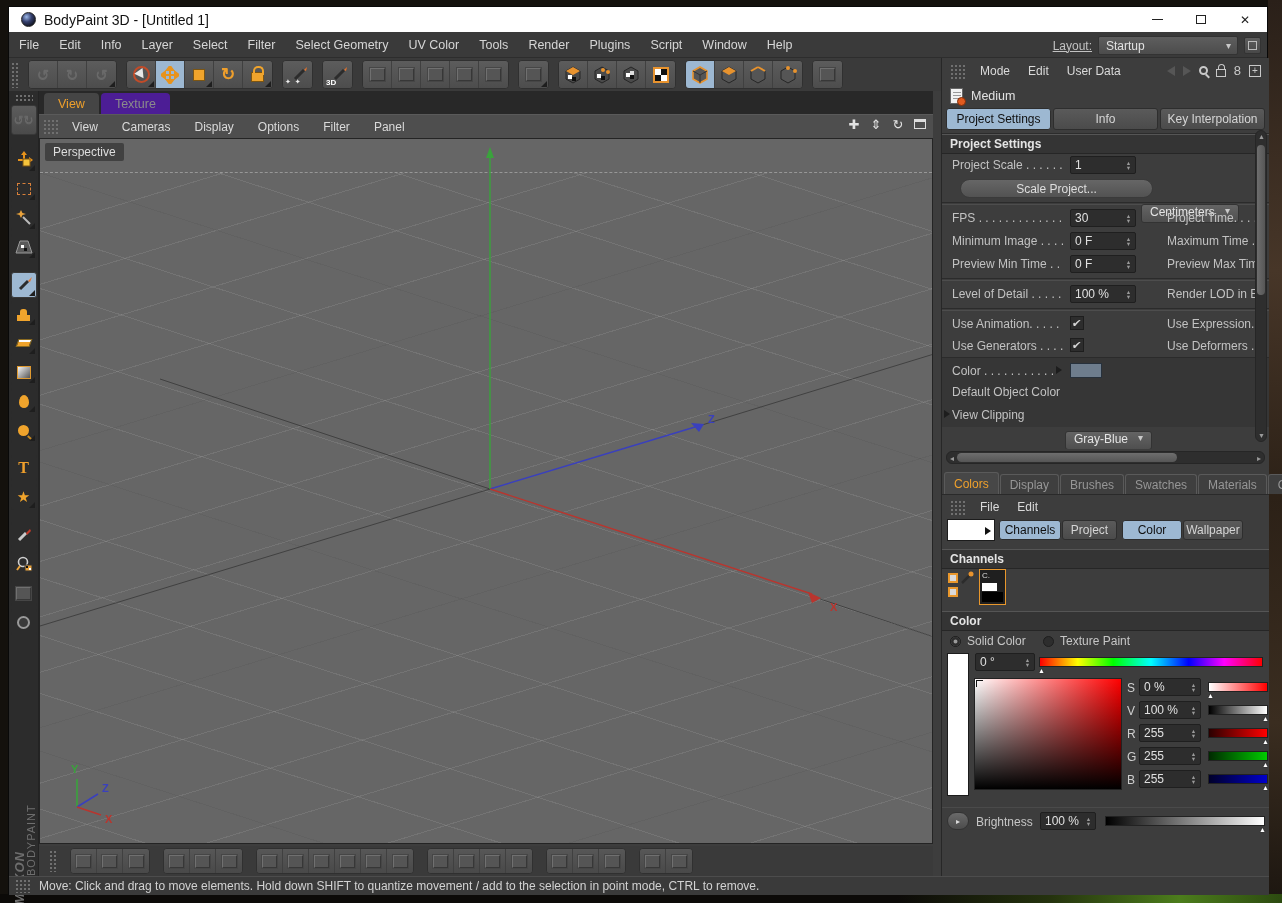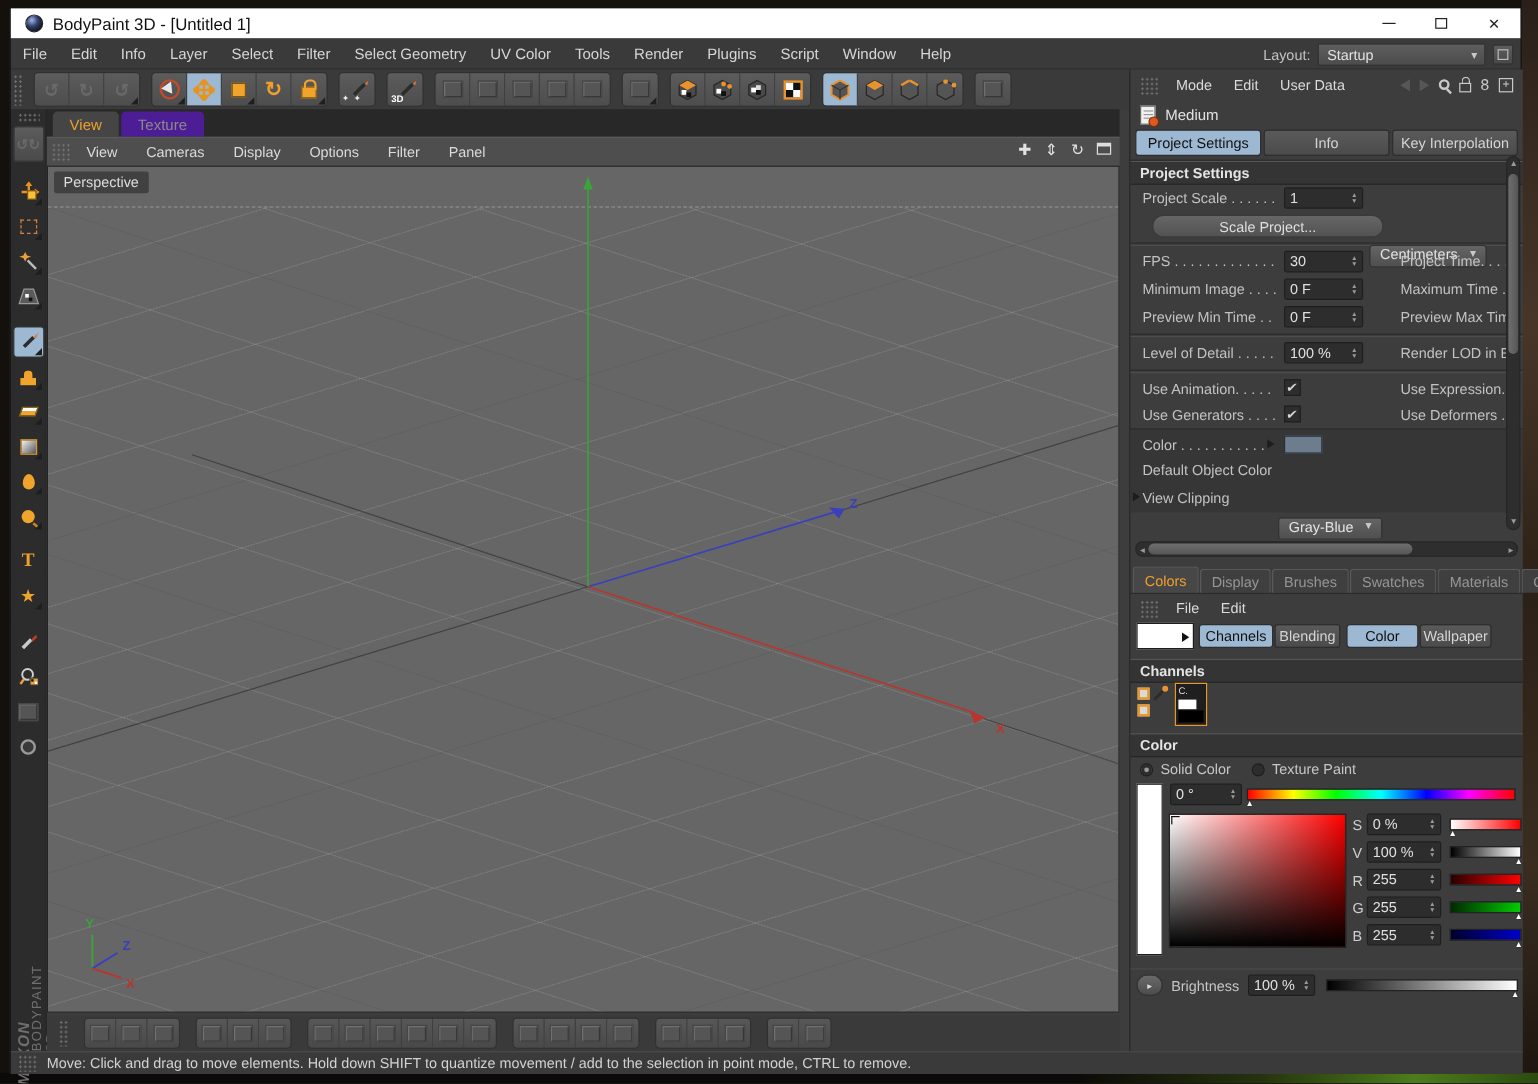--- a/index.html
+++ b/index.html
@@ -228,21 +228,21 @@
       <span class="mi">Select Geometry</span>
       <span class="mi">UV Color</span>
       <span class="mi">Tools</span>
       <span class="mi">Render</span>
       <span class="mi">Plugins</span>
       <span class="mi">Script</span>
       <span class="mi">Window</span>
       <span class="mi">Help</span>
     </div>
     <div class="layoutbox">
-      <span style="color:#c2c2c2;">Layout:</span>
+      <span style="color:#c2c2c2;text-decoration:underline;">Layout:</span>
       <span class="layout-dd">
           <span>Startup</span>
         </span>
       <span class="mini-sq">
           <i></i>
         </span>
     </div>
 
     <div class="abs toolbar">
       <span class="tgrip grip"></span>
@@ -747,21 +747,21 @@
       <div class="cmenu">
         <span class="grip"></span>
         <span class="mi">File</span>
         <span class="mi">Edit</span>
       </div>
       <div style="position:relative;height:26px;">
         <span class="fgswatch">
             <i></i>
           </span>
         <span class="modebtn on" style="left:57px;width:62px;">Channels</span>
-        <span class="modebtn" style="left:120px;width:55px;">Blending</span>
+        <span class="modebtn" style="left:120px;width:55px;">Project</span>
         <span class="modebtn on" style="left:180px;width:60px;">Color</span>
         <span class="modebtn" style="left:241px;width:60px;">Wallpaper</span>
       </div>
       <div class="sechdr" style="margin-top:4px;">Channels</div>
       <div style="position:relative;height:42px;">
         <span class="chico">
           <i style="left:0;top:2px;"></i>
             <i style="left:0;top:16px;"></i>
           <svg width="26" height="32" viewBox="0 0 26 32" style="position:absolute;">
               <line x1="14" y1="12" x2="23" y2="3" stroke="#2c2c2c" stroke-width="2.5"></line>

